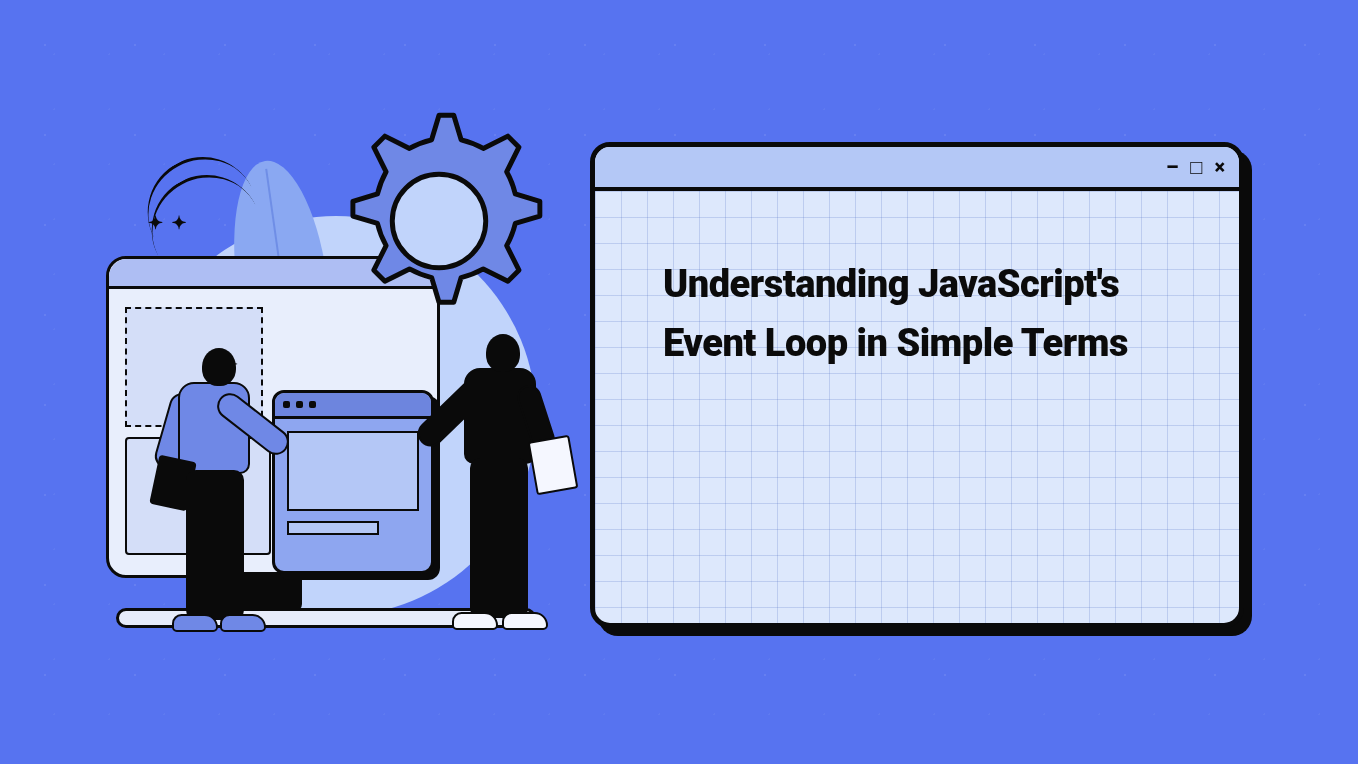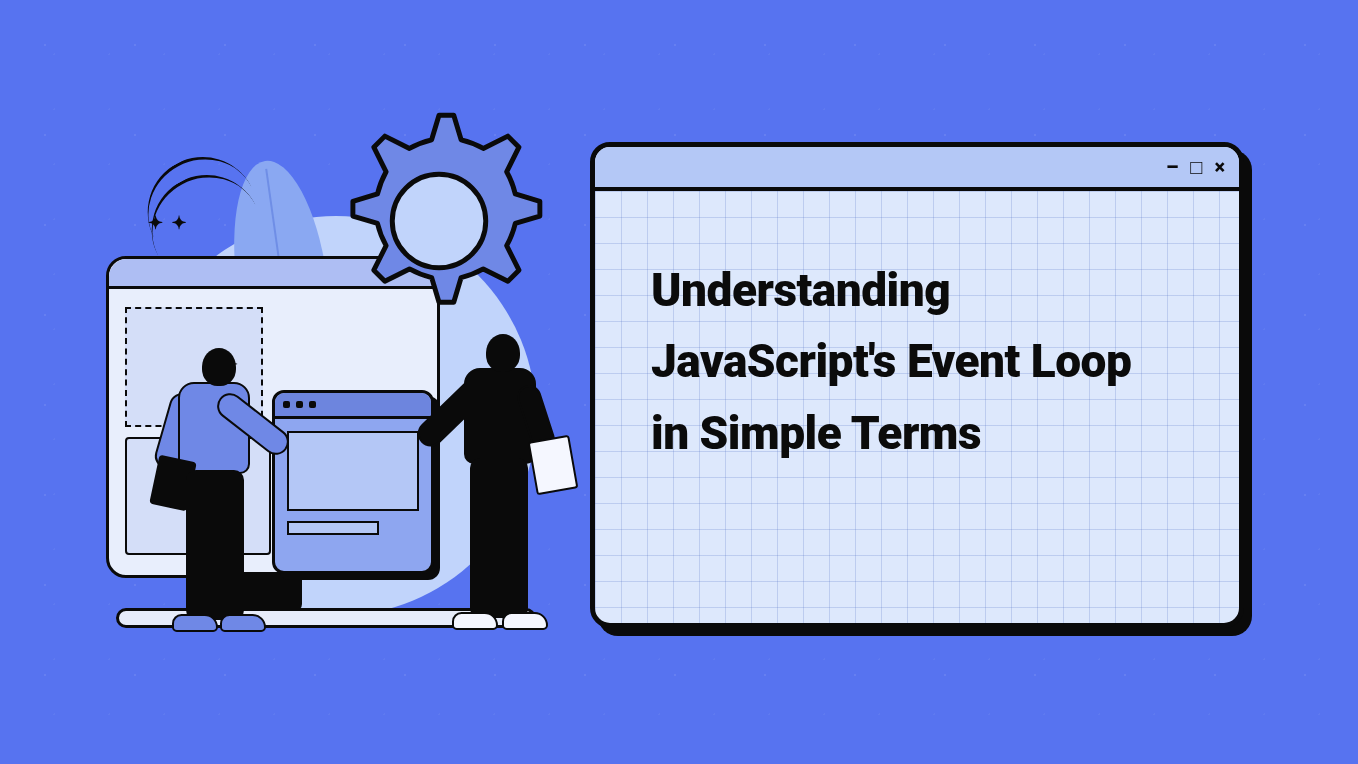--- a/index.html
+++ b/index.html
@@ -51,23 +51,23 @@
   }
   .card .grid {
     position: absolute; inset: 44px 0 0 0;
     background-image:
       linear-gradient(to right, rgba(90,120,200,0.25) 1px, transparent 1px),
       linear-gradient(to bottom, rgba(90,120,200,0.25) 1px, transparent 1px);
     background-size: 26px 26px;
   }
   .card h1 {
     position: absolute;
-    left: 56px; top: 108px; right: 80px;
+    left: 68px; top: 108px; right: 80px;
     font-weight: 900;
-    font-size: 46px;
+    font-size: 38px;
     line-height: 1.55;
     color: #0b0b0b;
     letter-spacing: -0.5px;
   }
 
   
   .illus { position: absolute; left: 96px; top: 86px; width: 470px; height: 590px; }
   .bg-circle {
     position: absolute; left: 40px; top: 130px;
     width: 400px; height: 400px; border-radius: 50%;

